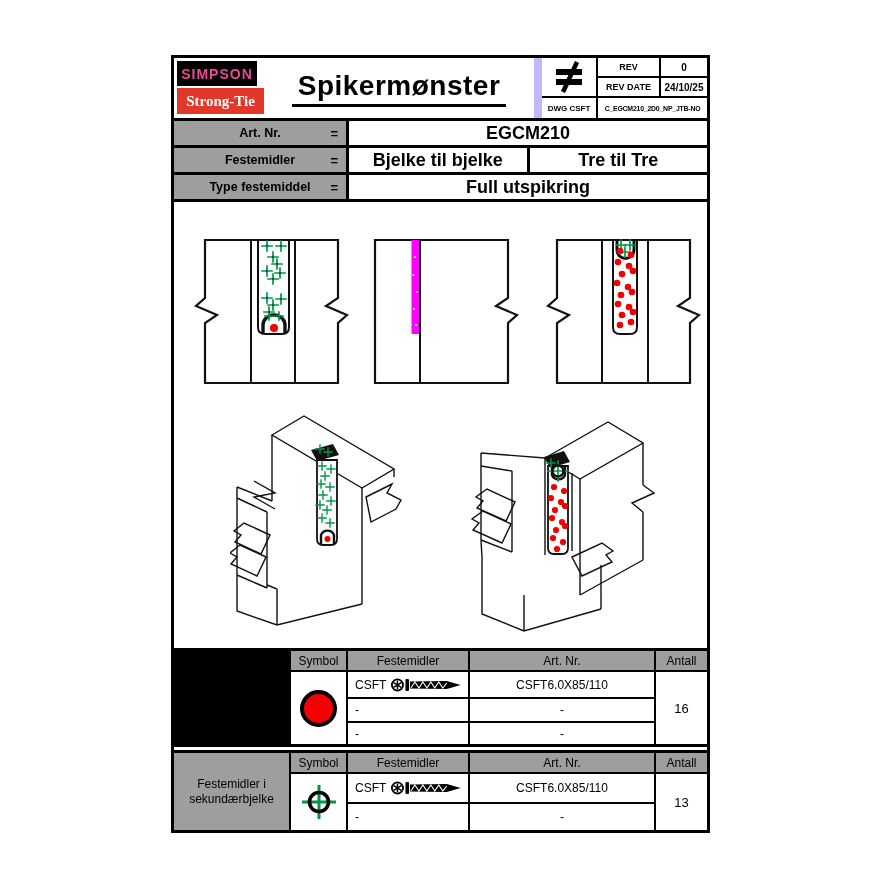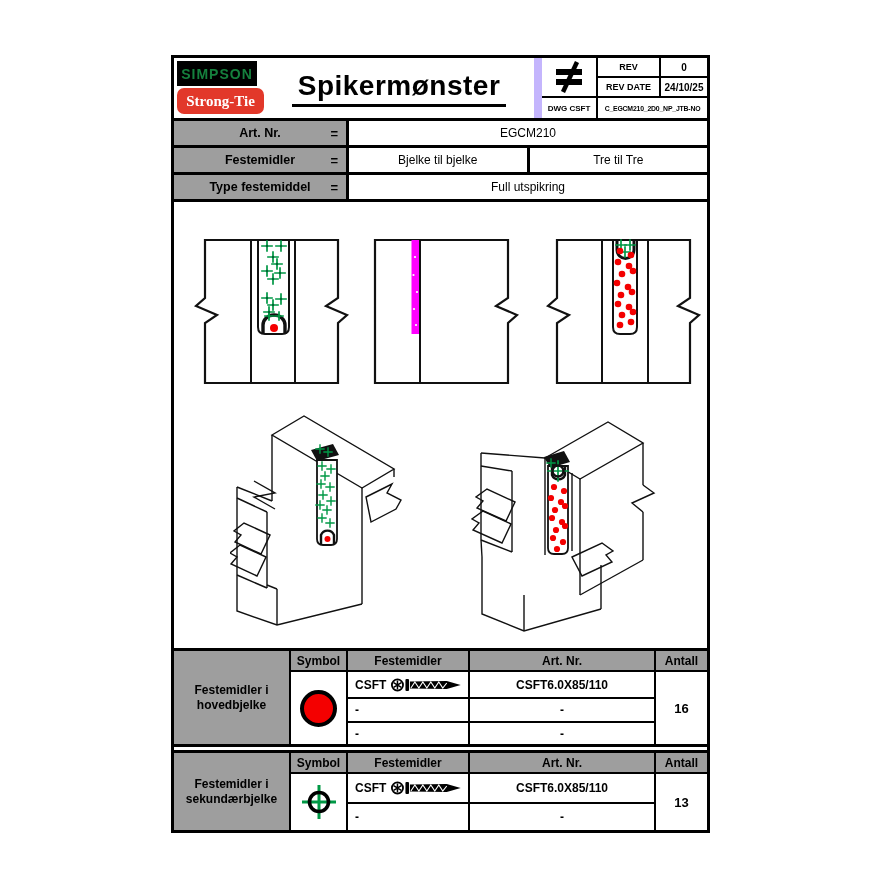--- a/index.html
+++ b/index.html
@@ -1,51 +1,51 @@
 <!DOCTYPE html>
 <html><head>
 <meta charset="utf-8">
 <style>
   html,body{margin:0;padding:0;background:#fff;}
   body{width:880px;height:880px;position:relative;font-family:"Liberation Sans",sans-serif;-webkit-font-smoothing:antialiased;}
   .doc{position:absolute;left:171px;top:55px;width:539px;height:778px;border:3px solid #000;box-sizing:border-box;background:#fff;}
   
   .hdr{height:60px;border-bottom:3px solid #000;display:flex;align-items:stretch;}
   .logo{width:90px;padding:3px 0 0 3px;box-sizing:border-box;}
-  .logo-black{width:80px;height:25px;background:#000;color:#15803d;font-weight:bold;font-size:14px;letter-spacing:1px;display:flex;align-items:center;justify-content:center;}
-  .logo-red{width:87px;height:26px;background:#E2382A;color:#fff;font-family:"Liberation Serif",serif;font-weight:bold;font-size:15px;display:flex;align-items:center;justify-content:center;margin-top:2px;border-radius:7px;}
+  .logo-black{width:80px;height:25px;background:#000;color:#ec4899;font-weight:bold;font-size:14px;letter-spacing:1px;display:flex;align-items:center;justify-content:center;}
+  .logo-red{width:87px;height:26px;background:#E2382A;color:#fff;font-family:"Liberation Serif",serif;font-weight:bold;font-size:15px;display:flex;align-items:center;justify-content:center;margin-top:2px;}
   .title-wrap{flex:1;display:flex;align-items:center;justify-content:center;}
   .sheet-title{font-size:28px;font-weight:bold;border-bottom:3px solid #000;padding:0 6px 2px 6px;letter-spacing:.5px;}
   .tblock{width:173px;display:grid;grid-template-columns:54px 61px 1fr;grid-template-rows:18px 18px 1fr;gap:2px;background:#000;border-left:8px solid #c4b5fd;box-sizing:border-box;}
   .tcell{background:#fff;display:flex;align-items:center;justify-content:center;font-weight:bold;}
   .neq{grid-row:1/3;grid-column:1;}
   .rev-lab{font-size:9px;} .rev-val{font-size:10px;}
   .dwg-lab{font-size:8px;} .dwg-val{grid-column:2/4;font-size:6.9px;letter-spacing:-.2px;}
   
   .info{border-bottom:3px solid #000;}
   .irow{display:flex;height:24px;border-bottom:3px solid #000;}
   .irow:last-child{border-bottom:none;}
   .ilabel{width:175px;background:#9E9E9E;border-right:3px solid #000;position:relative;display:flex;align-items:center;justify-content:center;font-weight:bold;font-size:12.5px;box-sizing:border-box;}
   .ieq{position:absolute;right:8px;font-weight:bold;font-size:13px;}
   .ivals{flex:1;display:flex;}
-  .ival{flex:1;display:flex;align-items:center;justify-content:center;font-weight:normal;font-size:12px;}
+  .ival{flex:1;display:flex;align-items:center;justify-content:center;font-weight:bold;font-size:18px;}
   .ival + .ival{border-left:3px solid #000;}
   
   .draw{position:relative;height:446px;background:#fff;overflow:hidden;}
   .draw svg{position:absolute;}
   .ln{stroke:#111;stroke-width:1.4;fill:none;stroke-linejoin:miter;}
   .ln2{stroke:#111;stroke-width:2.2;fill:#fff;stroke-linejoin:miter;}
   .lnin{stroke:#111;stroke-width:2;fill:none;}
   .gc{stroke:#009845;stroke-width:1.7;}
   .gcs{stroke:#009845;stroke-width:1.4;}
   
   .ftable{display:grid;grid-template-columns:115px 55px 120px 184px 1fr;gap:2px;background:#000;border-top:3px solid #000;border-bottom:3px solid #000;}
   .t1{grid-template-rows:19px 25px 22px 21px;}
   .t2{grid-template-rows:19px 28px 26px;margin-top:3px;border-bottom:none;}
-  .cell{background:#fff;display:flex;align-items:center;justify-content:center;font-weight:bold;font-size:12px;}
+  .cell{background:#fff;display:flex;align-items:center;justify-content:center;font-weight:normal;font-size:12px;}
   .gray{background:#9E9E9E;}
   .rowlab{grid-column:1;text-align:center;line-height:1.25;padding:0 6px;}
   .hdr-cell{font-size:12px;}
   .fest{justify-content:flex-start;padding-left:7px;gap:4px;box-sizing:border-box;}
   .antall{font-size:13px;}
   .sym-red{width:29px;height:29px;background:#F40000;border:4px solid #000;border-radius:50%;}
 </style>
 </head>
 <body>
 
@@ -273,21 +273,20 @@
           <circle cx="96" cy="125" r="3.1"></circle>
         <circle cx="105" cy="121" r="3.1"></circle>
           <circle cx="93" cy="133" r="3.1"></circle>
           <circle cx="103" cy="137" r="3.1"></circle>
         <circle cx="97" cy="144" r="3.1"></circle>
       </g>
     </svg>
   </div>
 
   <div class="ftable t1">
-    <div class="cell gray rowlab" style="grid-row:1/5;grid-column:1">Festemidler i hovedbjelke</div>
     <div class="cell gray hdr-cell" style="grid-row:1;grid-column:2">Symbol</div>
     <div class="cell gray hdr-cell" style="grid-row:1;grid-column:3">Festemidler</div>
     <div class="cell gray hdr-cell" style="grid-row:1;grid-column:4">Art. Nr.</div>
     <div class="cell gray hdr-cell" style="grid-row:1;grid-column:5">Antall</div>
     <div class="cell" style="grid-row:2/5;grid-column:2">
         <div class="sym-red"></div>
       </div>
     <div class="cell fest" style="grid-row:2;grid-column:3">
       <span>CSFT</span>
       <svg width="78" height="16" viewBox="0 0 78 16">

